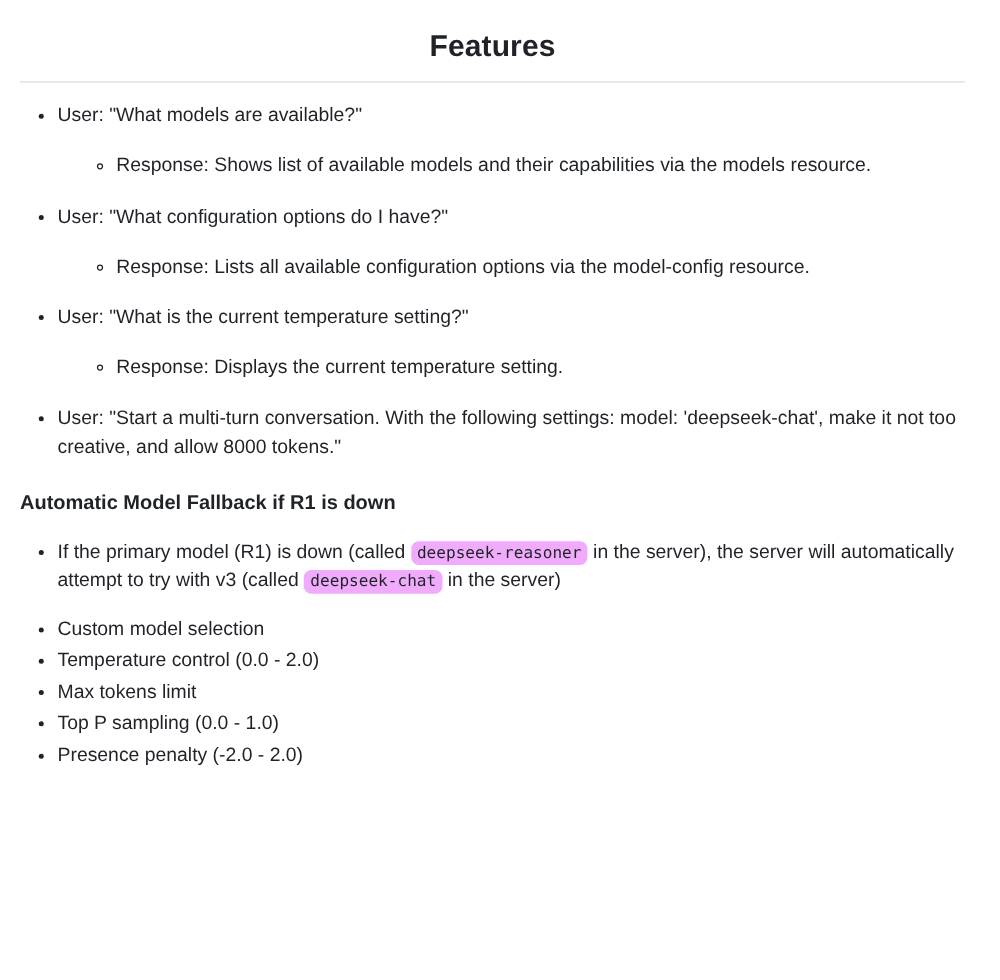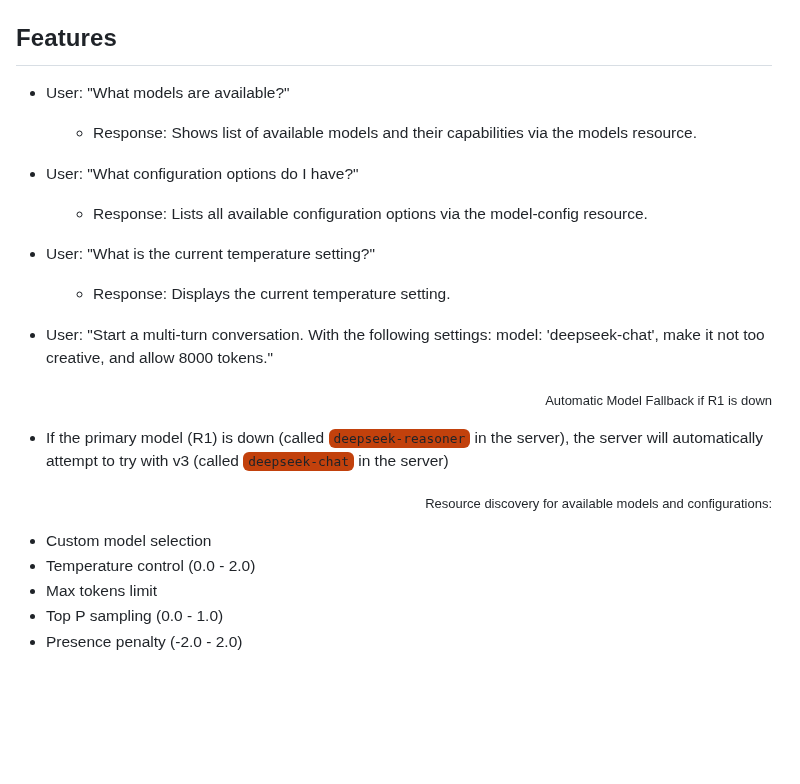--- a/index.html
+++ b/index.html
@@ -17,26 +17,26 @@
   .doc {
     padding: 2px 28px 8px 16px;
   }
   h2.title {
     font-size: 24px;
     font-weight: 700;
     margin: 18px 0 0 0;
     padding-bottom: 9px;
     border-bottom: 1px solid #d8dee4;
     letter-spacing: 0.1px;
+    text-align: center;
   }
   h3.subtitle {
-    font-size: 13px;
-    font-weight: 400;
+    font-size: 16px;
+    font-weight: 700;
     margin: 22px 0 14px 0;
-    text-align: right;
   }
   blockquote.note {
     margin: 15px 0;
     padding: 0 16px;
     color: #59636e;
     border-left: 4px solid #d1d9e0;
   }
   blockquote.note p { margin: 0; }
   ul.list {
     margin: 15px 0;
@@ -45,21 +45,21 @@
   }
   ul.list > li { margin-top: 2px; }
   ul.list ul {
     margin: 17px;
     padding-left: 30px;
     list-style-type: circle;
   }
   code.inline-code {
     font-family: "DejaVu Sans Mono", monospace;
     font-size: 83%;
-    background: #c2410c;
+    background: #f0abfc;
     color: #1f2328;
     padding: 2px 5px;
     border-radius: 6px;
   }
   .em { font-style: italic; }
 </style>
 </head>
 <body>
 
 <div class="doc">
@@ -92,21 +92,20 @@
   </ul>
 
   <h3 class="subtitle">Automatic Model Fallback if R1 is down</h3>
 
   <ul class="list">
     <li>If the primary model (R1) is down (called <code class="inline-code">deepseek-reasoner</code> in the server), the server will automatically attempt to try with v3 (called <code class="inline-code">deepseek-chat</code> in the server)</li>
   </ul>
 
 
 
-  <h3 class="subtitle">Resource discovery for available models and configurations:</h3>
 
   <ul class="list">
     <li>Custom model selection</li>
     <li>Temperature control (0.0 - 2.0)</li>
     <li>Max tokens limit</li>
     <li>Top P sampling (0.0 - 1.0)</li>
     <li>Presence penalty (-2.0 - 2.0)</li>
 
   </ul>
 

